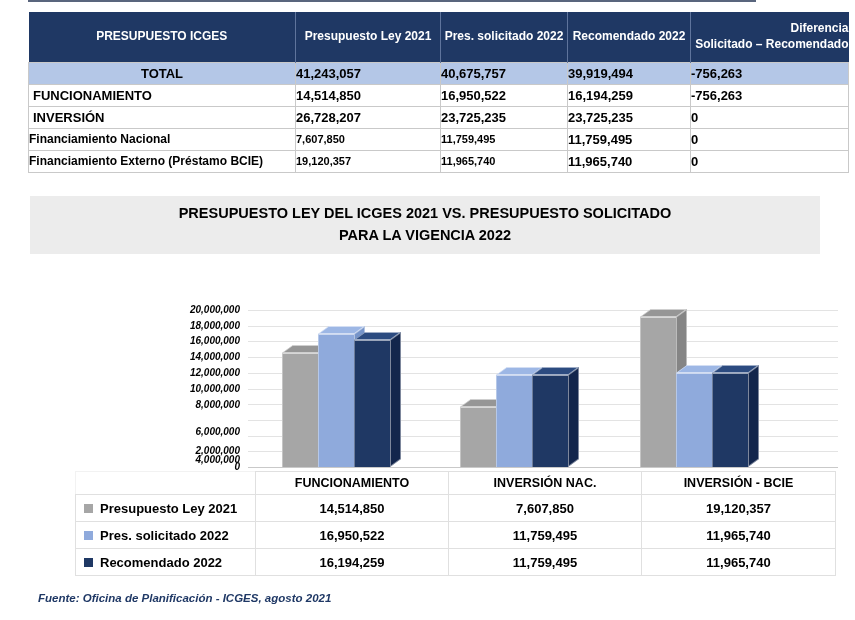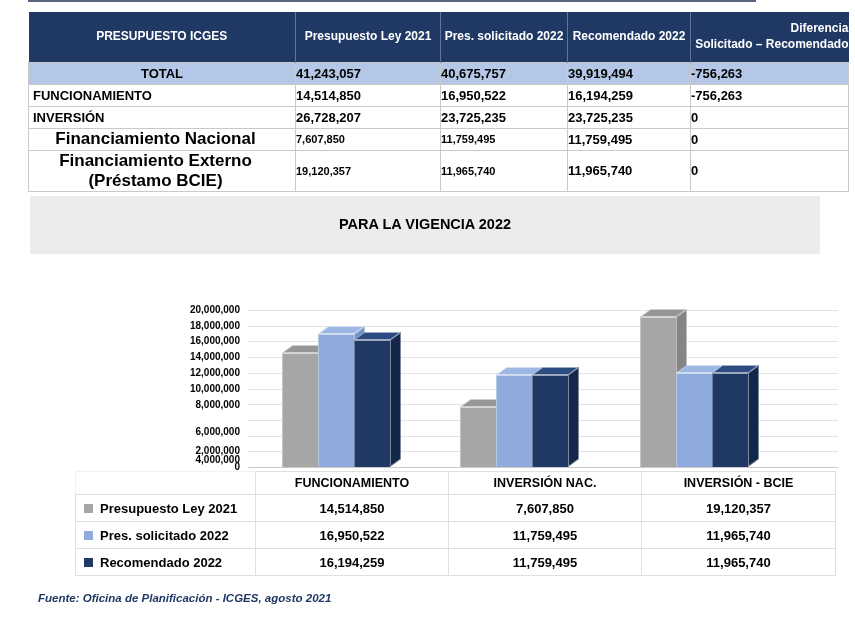--- a/index.html
+++ b/index.html
@@ -13,33 +13,33 @@
   .main-table { position:absolute; left:28px; top:12px; width:820px; border-collapse:collapse; table-layout:fixed; }
   .main-table thead th {
     background:#1F3864; color:#fff; font-size:12px; font-weight:700; height:50px;
     text-align:center; vertical-align:middle; line-height:1.3; border-right:1px solid #5f749c;
   }
   .main-table thead th:last-child { border-right:none;text-align:right; }
   .main-table tbody td { border:1px solid #c9c9c9; height:22px; font-weight:700; background:#fff; }
   .main-table .row-total td { background:#B4C7E7; font-size:13px; }
   .lbl-center { text-align:center; font-size:13px; }
   .lbl-left   { text-align:left; padding-left:4px; font-size:13px; }
-  .lbl-right  { text-align:center; padding-right:13px; font-size:17px; }
+  .lbl-right  { text-align:left; padding-right:13px; font-size:12px; }
   .val        { text-align:left; padding-right:10px; font-size:13px; }
   .val-sm     { font-size:11px; }
 
   
   .chart-title-band {
     position:absolute; left:30px; top:196px; width:790px; height:58px; background:#ECECEC;
     display:flex; flex-direction:column; justify-content:center; text-align:center;
     font-weight:700; font-size:14.5px; line-height:1.5;
   }
 
   
-  .y-axis { position:absolute; left:145px; top:310px; width:95px; height:170px; }
+  .y-axis { position:absolute; left:145px; top:310px; width:95px; height:170px;font-style:italic; }
   .ytick  { position:absolute; right:0; font-size:10px; font-weight:700; white-space:nowrap; }
   .plot   { position:absolute; left:248px; top:310px; width:590px; height:157px; }
   .gridline { position:absolute; left:0; right:0; height:1px; background:#e3e3e3; z-index:1; }
   .gridline.axisline { background:#c9c9c9; }
 
   .bar3d { position:absolute; bottom:0; height:100%; width:47px; }
   .face  { position:absolute; }
   .face-front { left:0; bottom:0; width:36px; border-top:1px solid rgba(255,255,255,.55); border-left:1px solid rgba(255,255,255,.35); }
   .face-top   { left:0; width:36px; height:8px; transform:skewX(-54deg); transform-origin:0 100%; border:1px solid rgba(255,255,255,.55); }
   .face-side  { left:36px; bottom:0; width:11px; transform:skewY(-36deg); transform-origin:0 0; border:1px solid rgba(255,255,255,.45); }
@@ -113,20 +113,21 @@
       <td class="lbl-right">Financiamiento Externo (Préstamo BCIE)</td>
       <td class="val val-sm">19,120,357</td>
       <td class="val val-sm">11,965,740</td>
       <td class="val">11,965,740</td>
       <td class="val">0</td>
     </tr>
   </tbody>
 </table>
 
 <div class="chart-title-band">
+  <div>PRESUPUESTO LEY DEL ICGES 2021 VS. PRESUPUESTO SOLICITADO</div>
   <div>PARA LA VIGENCIA 2022</div>
 </div>
 
 <div class="y-axis">
     <div class="ytick" style="top: -6px;">20,000,000</div>
     <div class="ytick" style="top: 10px;">18,000,000</div>
     <div class="ytick" style="top: 25px;">16,000,000</div>
     <div class="ytick" style="top: 41px;">14,000,000</div>
     <div class="ytick" style="top: 57px;">12,000,000</div>
     <div class="ytick" style="top: 73px;">10,000,000</div>

